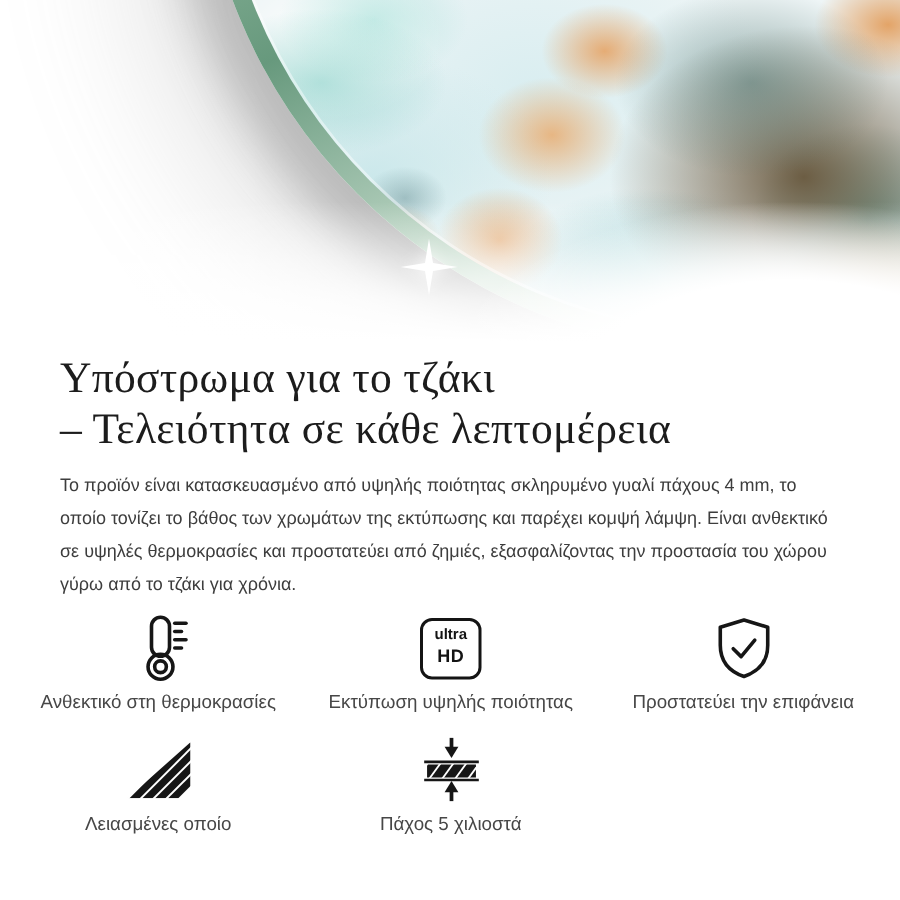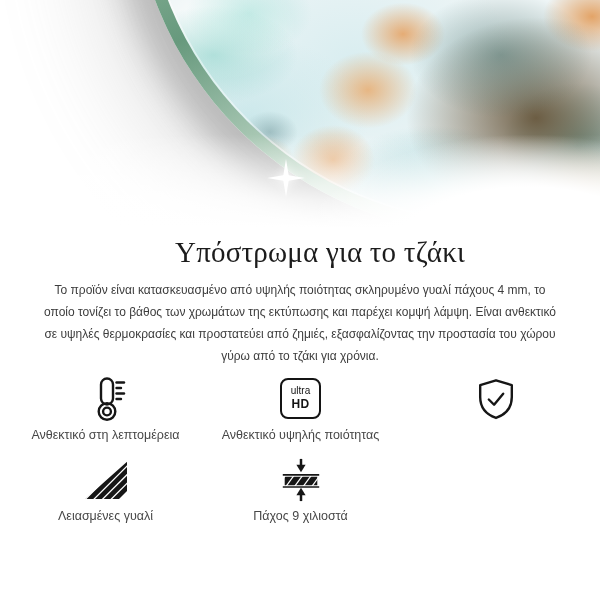--- a/index.html
+++ b/index.html
@@ -1,18 +1,18 @@
 <!DOCTYPE html>
 <html><head>
 <meta charset="utf-8">
 <style>
   html,body{margin:0;padding:0;background:#fff;}
   .stage{
     position:relative;width:600px;height:600px;overflow:hidden;background:#ffffff;
-    font-family:"Liberation Sans","DejaVu Sans",sans-serif;color:#1e1e1e;text-align:center;
+    font-family:"Liberation Sans","DejaVu Sans",sans-serif;color:#1e1e1e;
   }
   
   .hero{position:relative;width:600px;height:232px;overflow:hidden;background:#ffffff;}
   .glass{
     position:absolute;left:132px;top:-489px;width:724px;height:724px;border-radius:50%;
     background:linear-gradient(155deg,#dcebdf 0%,#a9cab2 28%,#67997d 52%,#cfe3d4 72%,#8db69a 100%);
     box-shadow:-22px 16px 30px rgba(105,105,105,.35),-52px 42px 85px rgba(140,140,140,.22);
   }
   .art{
     position:absolute;inset:12px;border-radius:50%;
@@ -59,77 +59,78 @@
     margin-top:9px;padding-left:8px;display:grid;
     grid-template-columns:195px 195px 195px;row-gap:15px;
   }
   .feature{display:flex;flex-direction:column;align-items:center;}
   .icon-box{height:46px;display:flex;align-items:center;justify-content:center;margin-bottom:6px;}
   .f-label{font-size:12.5px;color:#474747;white-space:nowrap;}
   .uhd{
     width:41px;height:41px;border:2.6px solid #141414;border-radius:8px;box-sizing:border-box;
     display:flex;flex-direction:column;align-items:center;justify-content:center;color:#141414;
   }
-  .uhd-top{font-size:10px;font-weight:400;line-height:10px;}
+  .uhd-top{font-size:10px;font-weight:700;line-height:10px;}
   .uhd-bottom{font-size:12px;font-weight:800;line-height:16px;letter-spacing:.3px;}
 </style>
 </head>
 <body>
 
 <div class="stage">
 
   <div class="hero">
     <div class="glass">
       <div class="art"></div>
     </div>
     <div class="hero-fade"></div>
     <svg class="sparkle" viewBox="0 0 36 36">
       <path d="M18 1 L20.4 15.6 L35 18 L20.4 20.4 L18 35 L15.6 20.4 L1 18 L15.6 15.6 Z" fill="#ffffff"></path>
       <circle cx="18" cy="18" r="3.2" fill="#ffffff"></circle>
     </svg>
   </div>
 
-  <h1><span>Υπόστρωμα για το τζάκι</span><br></h1>
+  <h1><span>Υπόστρωμα για το τζάκι</span><br><span>– Τελειότητα σε κάθε λεπτομέρεια</span></h1>
 
   <p class="desc">Το προϊόν είναι κατασκευασμένο από υψηλής ποιότητας σκληρυμένο γυαλί πάχους 4 mm, το οποίο τονίζει το βάθος των χρωμάτων της εκτύπωσης και παρέχει κομψή λάμψη. Είναι ανθεκτικό σε υψηλές θερμοκρασίες και προστατεύει από ζημιές, εξασφαλίζοντας την προστασία του χώρου γύρω από το τζάκι για χρόνια.</p>
 
   <div class="features">
 
     <div class="feature">
       <div class="icon-box">
         <svg width="48" height="46" viewBox="0 0 48 46" fill="none" stroke="#161616" stroke-width="2.4" stroke-linecap="round">
           <rect x="19" y="2.5" width="12" height="26" rx="6"></rect>
           <circle cx="25" cy="35.5" r="8.3"></circle>
           <circle cx="25" cy="35.5" r="3.9"></circle>
           <line x1="34.5" y1="6.5" x2="42" y2="6.5"></line>
           <line x1="34.5" y1="12" x2="39" y2="12"></line>
           <line x1="34.5" y1="17.5" x2="42" y2="17.5"></line>
           <line x1="34.5" y1="23" x2="39" y2="23"></line>
         </svg>
       </div>
-      <div class="f-label">Ανθεκτικό στη λεπτομέρεια</div>
+      <div class="f-label">Ανθεκτικό στη θερμοκρασίες</div>
     </div>
 
     <div class="feature">
       <div class="icon-box">
         <div class="uhd">
           <span class="uhd-top">ultra</span>
           <span class="uhd-bottom">HD</span>
         </div>
       </div>
-      <div class="f-label">Ανθεκτικό υψηλής ποιότητας</div>
+      <div class="f-label">Εκτύπωση υψηλής ποιότητας</div>
     </div>
 
     <div class="feature">
       <div class="icon-box">
         <svg width="46" height="46" viewBox="0 0 48 48" fill="none" stroke="#161616" stroke-width="2.5" stroke-linecap="round" stroke-linejoin="round">
           <path d="M24 4.5 L40.5 9.5 V22 C40.5 33.5 33.5 40.5 24 43.8 C14.5 40.5 7.5 33.5 7.5 22 V9.5 Z"></path>
           <path d="M16.5 24.5 L22 30 L31.5 18.5"></path>
         </svg>
       </div>
+      <div class="f-label">Προστατεύει την επιφάνεια</div>
     </div>
 
 
     <div class="feature">
       <div class="icon-box">
         <svg width="46" height="42" viewBox="0 0 48 44" fill="none">
           <defs>
               <clipPath id="triClip">
                 <path d="M2 42 L46 42 L46 3 Z"></path>
               </clipPath>
@@ -138,21 +139,21 @@
             <line x1="-28" y1="50" x2="26" y2="-4"></line>
             <line x1="-19" y1="50" x2="35" y2="-4"></line>
             <line x1="-10" y1="50" x2="44" y2="-4"></line>
             <line x1="-1" y1="50" x2="53" y2="-4"></line>
             <line x1="8" y1="50" x2="62" y2="-4"></line>
             <line x1="17" y1="50" x2="71" y2="-4"></line>
             <line x1="26" y1="50" x2="80" y2="-4"></line>
           </g>
         </svg>
       </div>
-      <div class="f-label">Λειασμένες γυαλί</div>
+      <div class="f-label">Λειασμένες οποίο</div>
     </div>
 
     <div class="feature">
       <div class="icon-box">
         <svg width="46" height="46" viewBox="0 0 48 48" fill="none">
           <line x1="5" y1="18.7" x2="43" y2="18.7" stroke="#161616" stroke-width="1.8"></line>
           <line x1="5" y1="31.3" x2="43" y2="31.3" stroke="#161616" stroke-width="1.8"></line>
           <defs>
               <clipPath id="barClip">
                 <rect x="7" y="20.5" width="34" height="9"></rect>
@@ -164,17 +165,17 @@
             <line x1="18" y1="36" x2="34" y2="14"></line>
             <line x1="27" y1="36" x2="43" y2="14"></line>
             <line x1="36" y1="36" x2="52" y2="14"></line>
           </g>
           <line x1="24" y1="2" x2="24" y2="9" stroke="#161616" stroke-width="2.6"></line>
           <path d="M24 16 L19.2 8.2 H28.8 Z" fill="#161616"></path>
           <line x1="24" y1="46" x2="24" y2="39" stroke="#161616" stroke-width="2.6"></line>
           <path d="M24 32 L19.2 39.8 H28.8 Z" fill="#161616"></path>
         </svg>
       </div>
-      <div class="f-label">Πάχος 9 χιλιοστά</div>
+      <div class="f-label">Πάχος 5 χιλιοστά</div>
     </div>
 
   </div>
 </div>
 
 </body></html>

